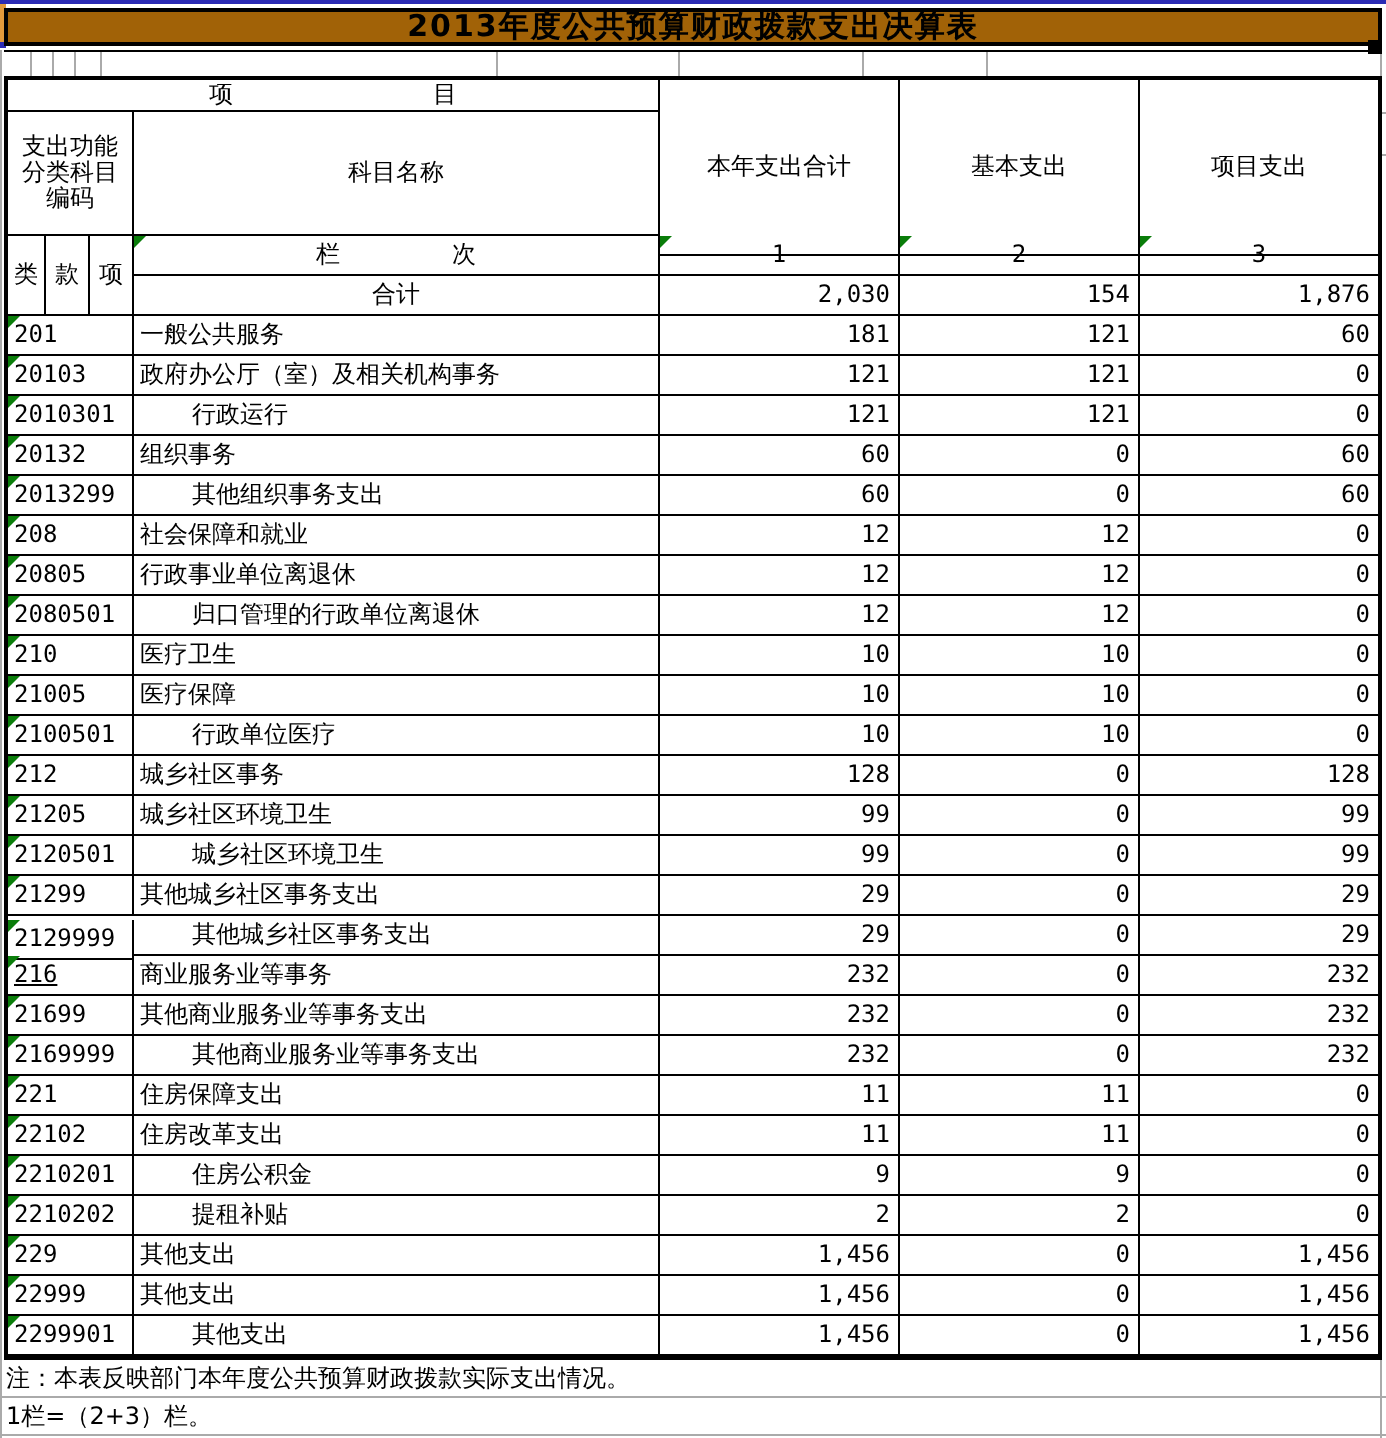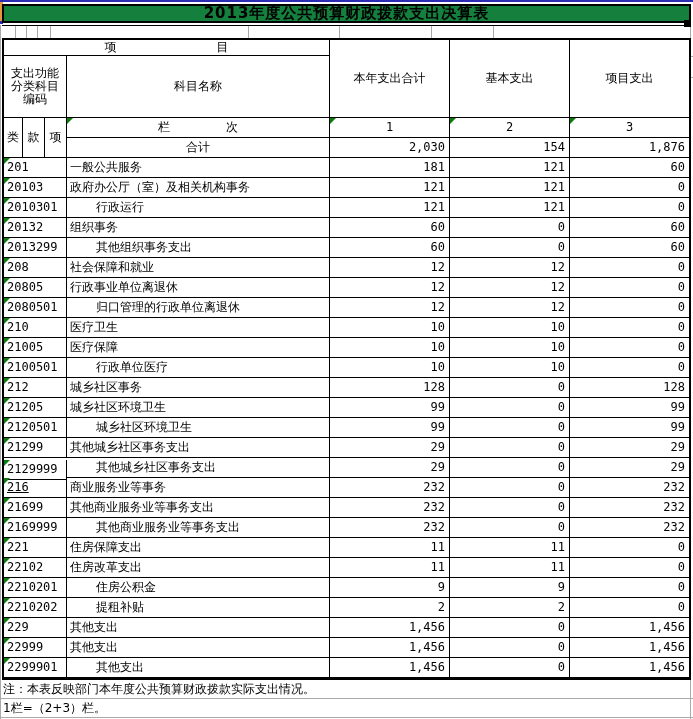--- a/index.html
+++ b/index.html
@@ -9,21 +9,21 @@
   .blue-top{position:absolute;left:0;top:0;width:693px;height:2px;background:#2b2bb4;}
   .amber{position:absolute;left:0;top:2px;width:3px;height:19px;background:#e29a3c;}
   .amber-notch{position:absolute;left:0;top:21px;width:3px;height:3px;background:#2b2bb4;}
   .gv{position:absolute;width:1px;background:#aaaaaa;}
   .gh{position:absolute;height:1px;background:#aaaaaa;}
   .blk-h{position:absolute;height:1px;background:#000;}
   .fill-handle{position:absolute;left:684px;top:20px;width:7px;height:7px;background:#000;z-index:9;}
   
   .title{position:absolute;left:2px;top:4px;width:689px;height:19px;border:2px solid #000;
          box-sizing:border-box;display:flex;align-items:center;justify-content:center;
-         font-size:15px;font-weight:bold;letter-spacing:1px;background:#15803d;}
+         font-size:15px;font-weight:bold;letter-spacing:1px;background:#a16207;}
   
   #tbl{position:absolute;left:2px;top:38px;width:689px;height:642px;border:2px solid #000;
        box-sizing:border-box;background:#fff;}
   .c{position:absolute;box-sizing:border-box;display:flex;align-items:center;
      overflow:hidden;font-size:12px;line-height:13px;}
   .br{border-right:1px solid #000;} .bb{border-bottom:1px solid #000;}
   .ctr{justify-content:center;text-align:center;}
   .rt{justify-content:flex-end;padding-right:4px;font-family:"DejaVu Sans Mono",monospace;}
   .mono{font-family:"DejaVu Sans Mono",monospace;}
   .pre{white-space:pre-line;}
@@ -32,21 +32,21 @@
        border-top:6px solid #0a7d0a;border-right:6px solid transparent;}
   
   .code{left:0;width:63px;padding-left:3px;}
   .name{left:63px;width:263px;padding-left:3px;}
   .ind{padding-left:29px;}
   .v1{left:326px;width:120px;} .v2{left:446px;width:120px;} .v3{left:566px;width:119px;}
   
   .h-project{left:0;top:0;width:326px;height:16px;}
   .h-codehdr{left:0;top:16px;width:63px;height:62px;}
   .h-subj{left:63px;top:16px;width:263px;height:62px;}
-  .h-vc{top:0;height:78px;}
+  .h-vc{top:0;height:88px;}
   .h-lei{left:0;top:78px;width:19px;height:40px;}
   .h-kuan{left:19px;top:78px;width:22px;height:40px;}
   .h-xiang{left:41px;top:78px;width:22px;height:40px;}
   .h-lanci{left:63px;top:78px;width:263px;height:20px;}
   .h-num{top:78px;height:20px;}
   .t-label{left:63px;top:98px;width:263px;height:20px;}
   .t-val{top:98px;height:20px;}
   
   .note{position:absolute;left:3px;width:686px;height:18px;display:flex;align-items:center;
         font-size:12px;}

